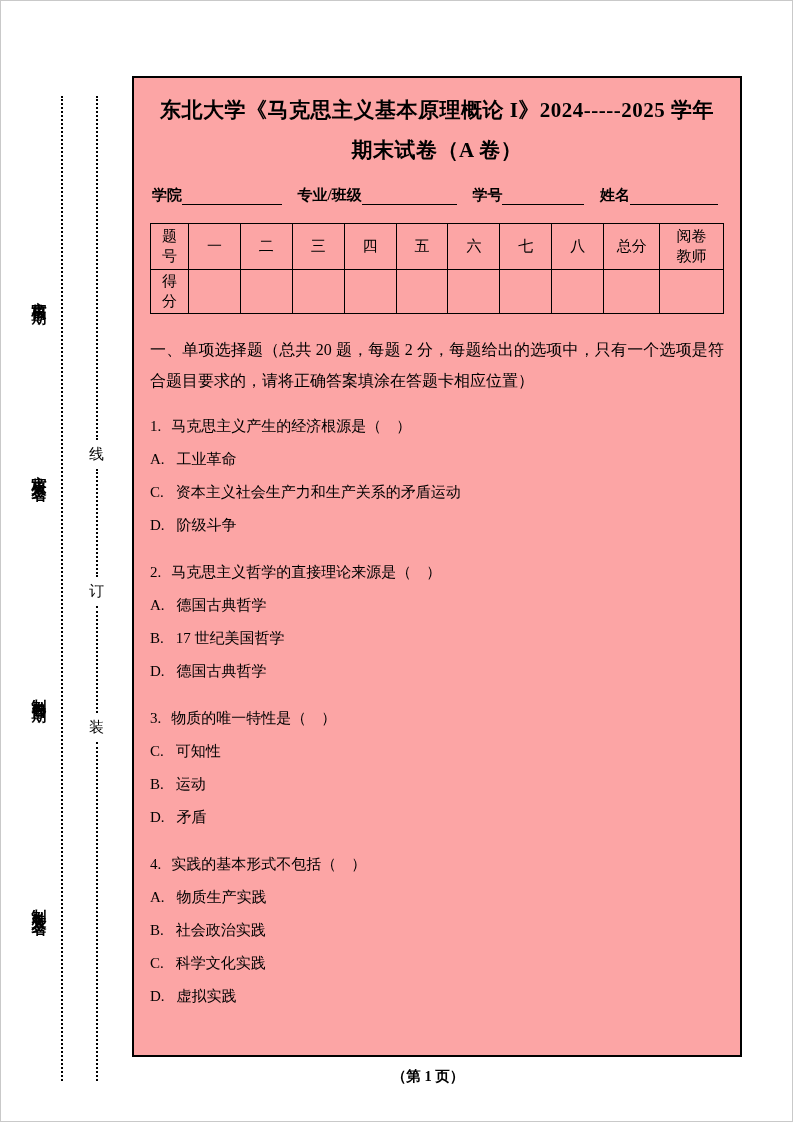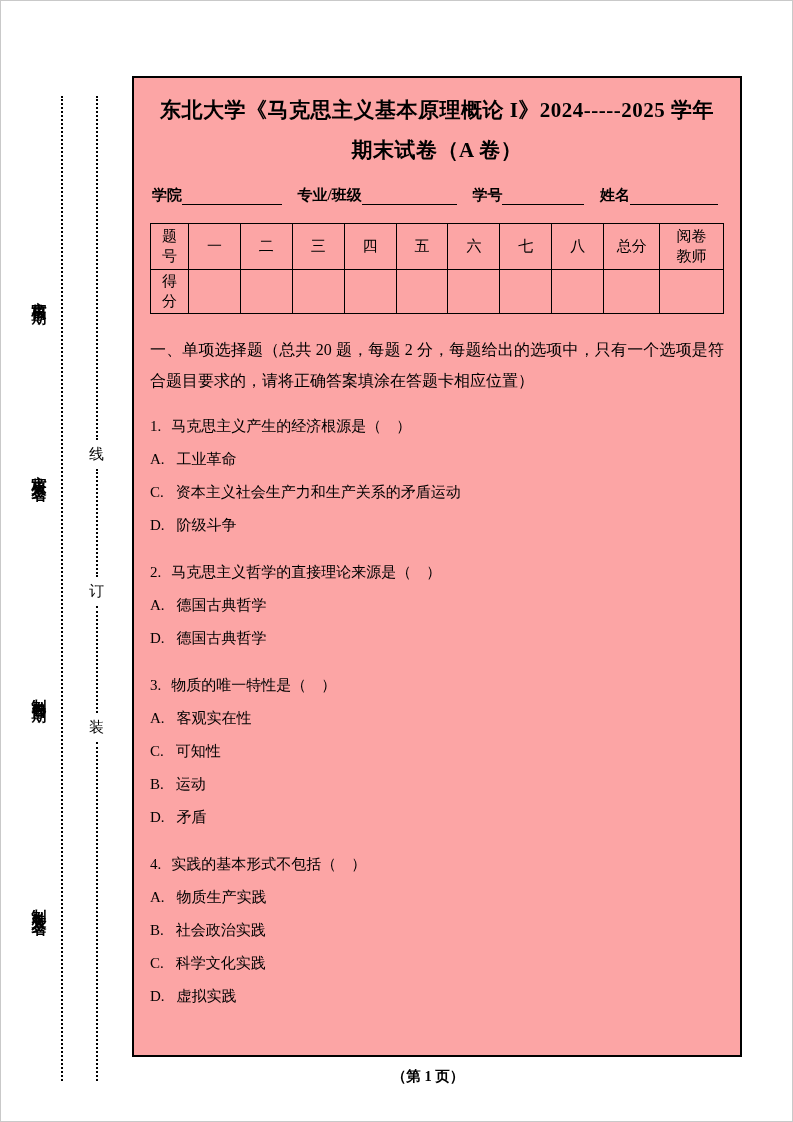--- a/index.html
+++ b/index.html
@@ -193,35 +193,35 @@
 
   <div class="question">
     <div class="q-line">
       <span class="q-num">2.</span><span class="q-text">马克思主义哲学的直接理论来源是（　）</span>
     </div>
 
   <div class="q-line option">
     <span class="opt-label">A.</span><span class="opt-text">德国古典哲学</span>
   </div>
 
+  <div class="q-line option">
+    <span class="opt-label">B.</span><span class="opt-text">17 世纪美国哲学</span>
+  </div>
 
 
   <div class="q-line option">
     <span class="opt-label">D.</span><span class="opt-text">德国古典哲学</span>
   </div>
 </div>
 
   <div class="question">
     <div class="q-line">
       <span class="q-num">3.</span><span class="q-text">物质的唯一特性是（　）</span>
     </div>
 
-  <div class="q-line option">
-    <span class="opt-label">A.</span><span class="opt-text">客观实在性</span>
-  </div>
 
   <div class="q-line option">
     <span class="opt-label">C.</span><span class="opt-text">可知性</span>
   </div>
 
   <div class="q-line option">
     <span class="opt-label">B.</span><span class="opt-text">运动</span>
   </div>
 
   <div class="q-line option">

